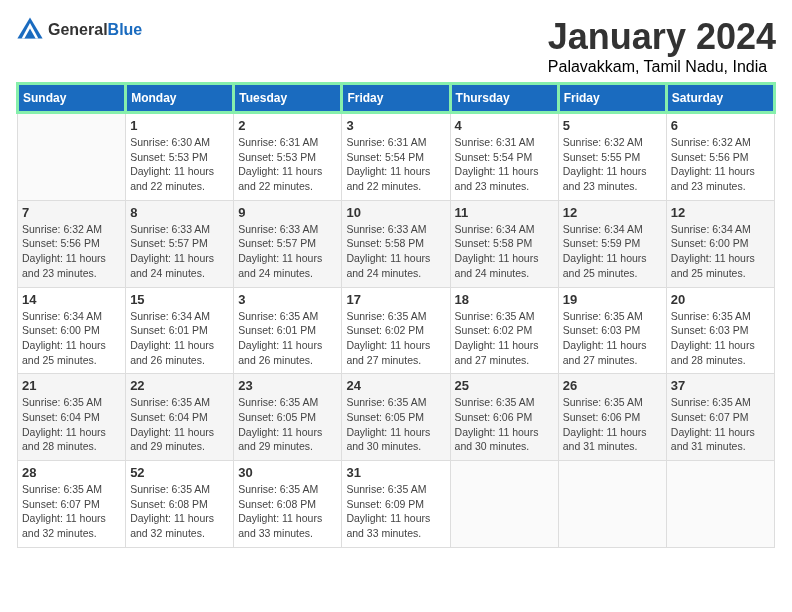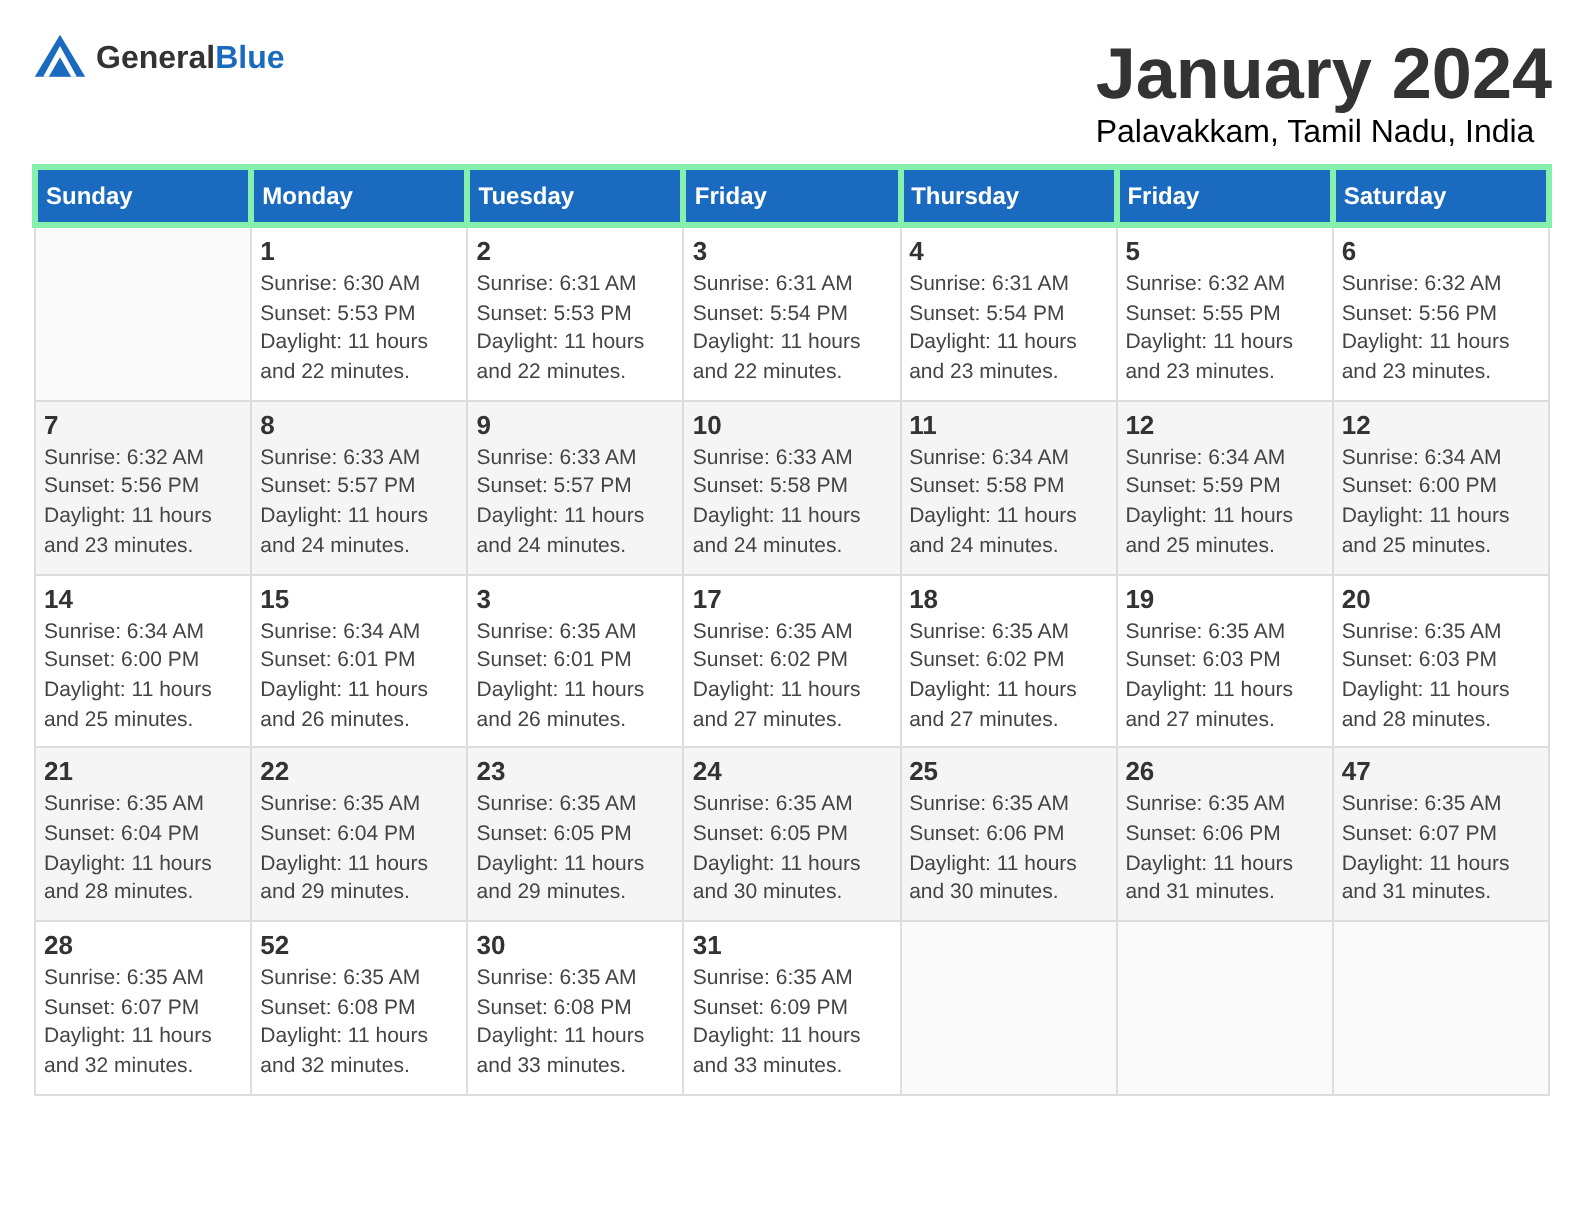--- a/index.html
+++ b/index.html
@@ -288,21 +288,21 @@
 and 30 minutes.</div>
         </td>
         <td>
           <span class="day-number">26</span>
           <div class="day-info" style="white-space: pre-line;">Sunrise: 6:35 AM
 Sunset: 6:06 PM
 Daylight: 11 hours
 and 31 minutes.</div>
         </td>
         <td>
-          <span class="day-number">47</span>
+          <span class="day-number">37</span>
           <div class="day-info" style="white-space: pre-line;">Sunrise: 6:35 AM
 Sunset: 6:07 PM
 Daylight: 11 hours
 and 31 minutes.</div>
         </td>
       </tr>
       <tr>
         <td>
           <span class="day-number">28</span>
           <div class="day-info" style="white-space: pre-line;">Sunrise: 6:35 AM

